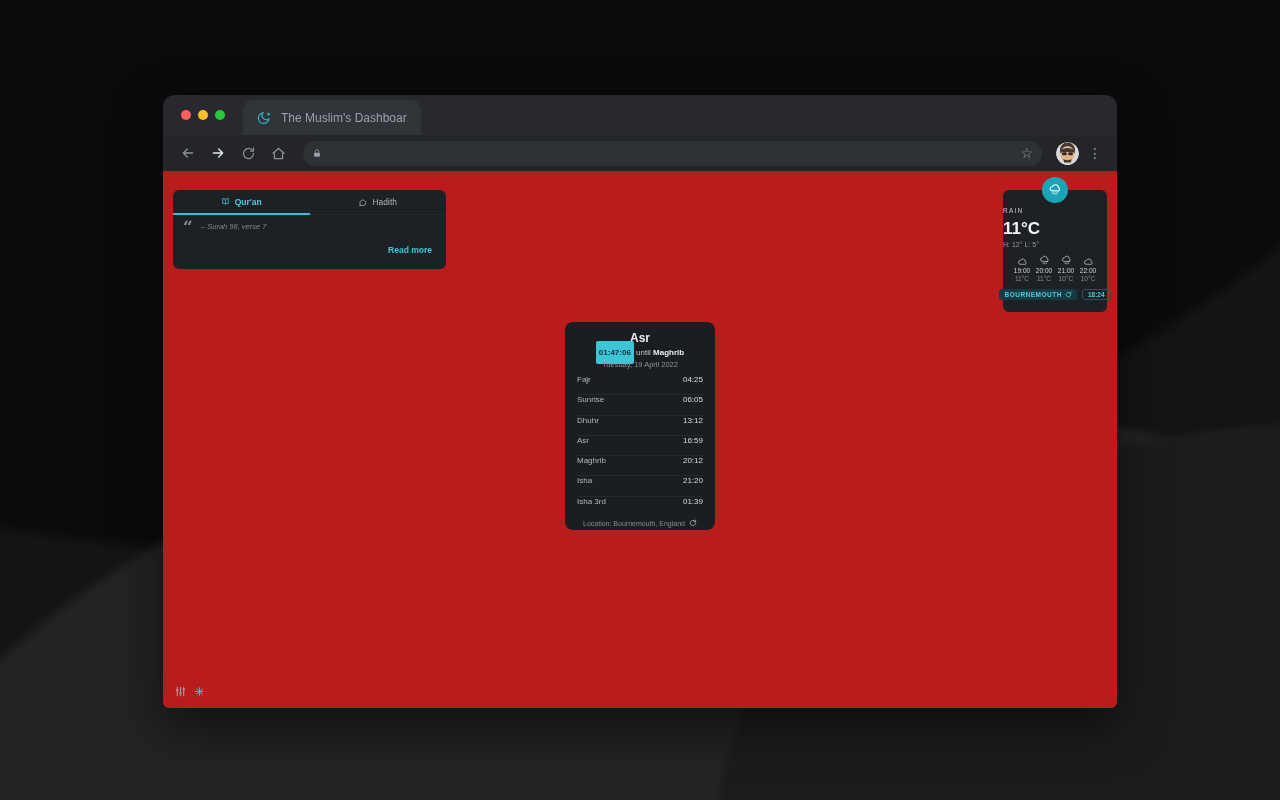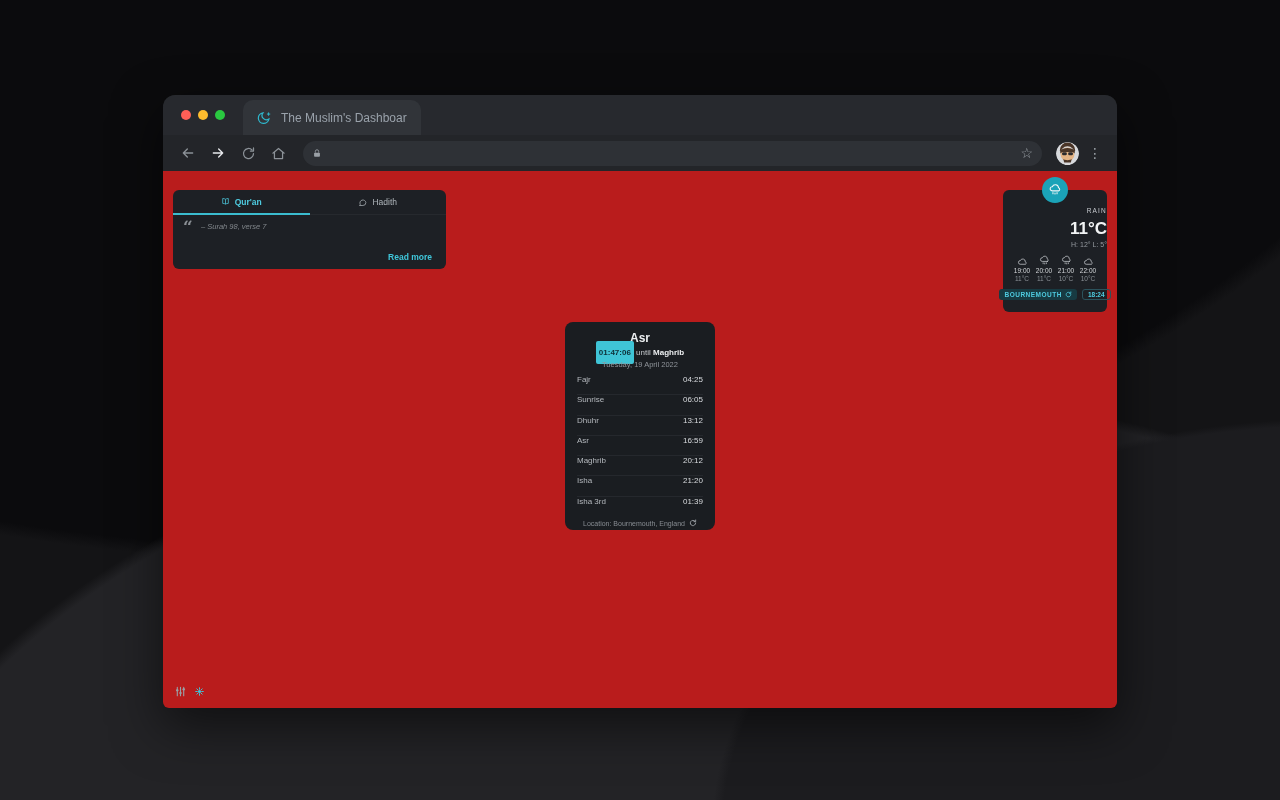--- a/index.html
+++ b/index.html
@@ -56,26 +56,26 @@
   .quote-tabs { display:flex; height:25px; }
   .qtab {
     width:50%; display:flex; align-items:center; justify-content:center; gap:5px;
     font-size:8.5px; color:#aeb4ba; border-bottom:1px solid #26292e;
   }
   .qtab.active { color:#4ecbe0; border-bottom:2px solid #3bbcd0; font-weight:bold; }
   .quote-body { position:relative; padding:7px 12px 0 10px; height:54px; }
   .quote-mark { position:absolute; left:10px; top:2px; color:#8b9096; font-size:17px; font-weight:bold; font-family:"DejaVu Serif",serif; }
   .quote-text { margin-left:18px; font-size:8.5px; color:#ccd0d4; line-height:1.25; }
   .quote-attr { margin-left:18px; margin-top:0; font-size:7.5px; font-style:italic; color:#82878c; }
-  .read-more { position:absolute; right:14px; bottom:7px; font-size:8.5px; font-weight:bold; color:#3fc6da; }
+  .read-more { position:absolute; right:14px; bottom:14px; font-size:8.5px; font-weight:bold; color:#3fc6da; }
 
   
   .weather-card {
     position:absolute; right:10px; top:19px; width:104px; height:122px;
-    background:#1d2025; border-radius:6px; text-align:right;
+    background:#1d2025; border-radius:6px; text-align:left;
   }
   .weather-bubble {
     position:absolute; top:-13px; left:50%; transform:translateX(-50%);
     width:26px; height:26px; border-radius:50%; background:#1ba3b8;
     display:flex; align-items:center; justify-content:center;
   }
   .weather-cond { margin-top:17px; font-size:6.5px; letter-spacing:1.2px; color:#c7cbd0; }
   .weather-temp { margin-top:5px; font-size:17px; font-weight:bold; color:#f2f4f5; }
   .weather-hl { margin-top:2px; font-size:7px; color:#959aa0; }
   .hourly { display:flex; justify-content:space-between; padding:0 8px; margin-top:7px; }

